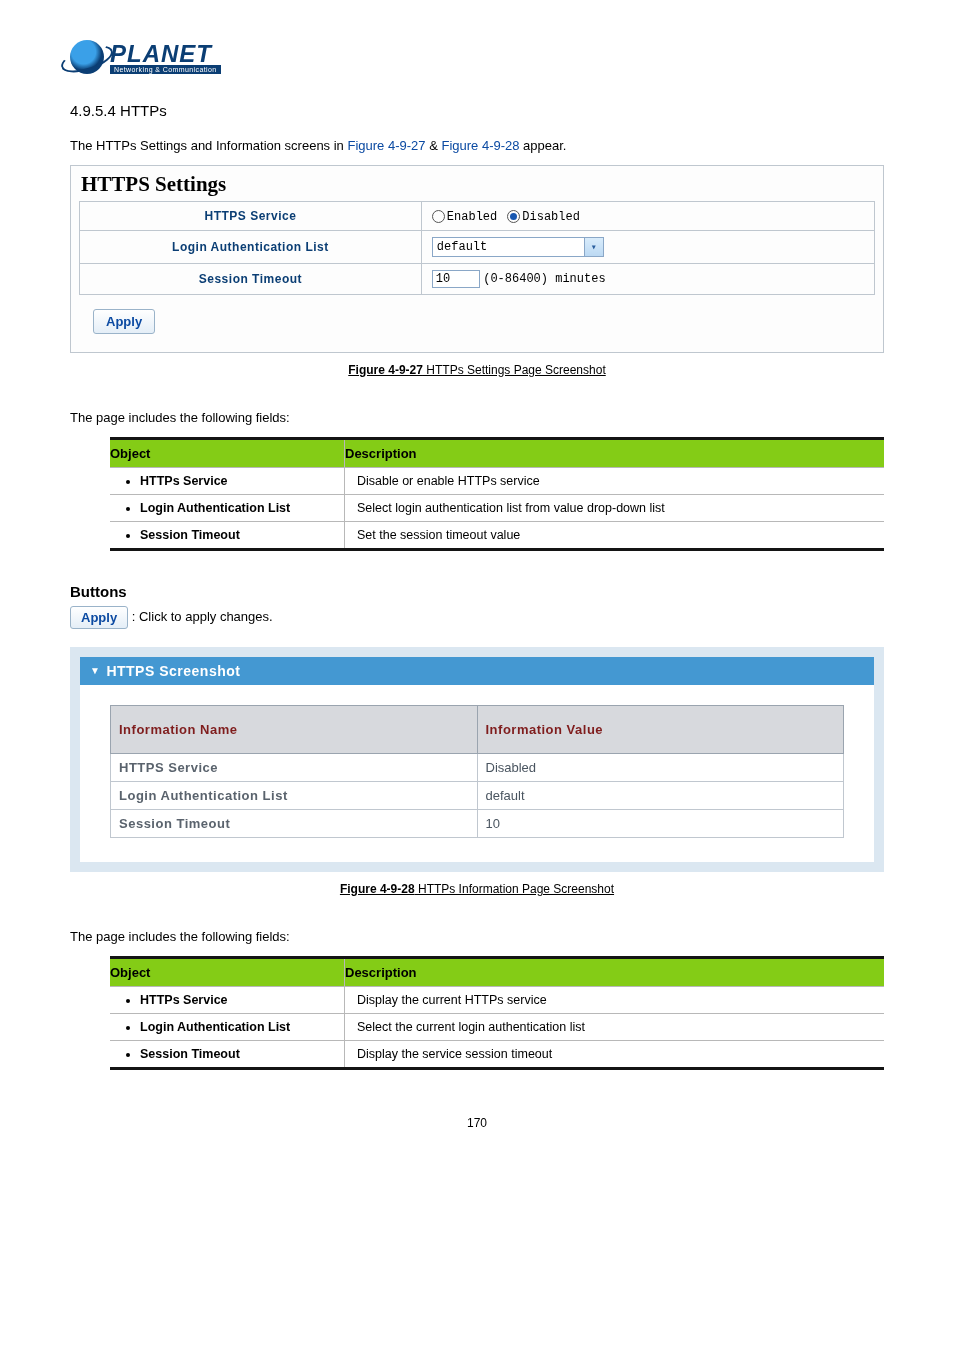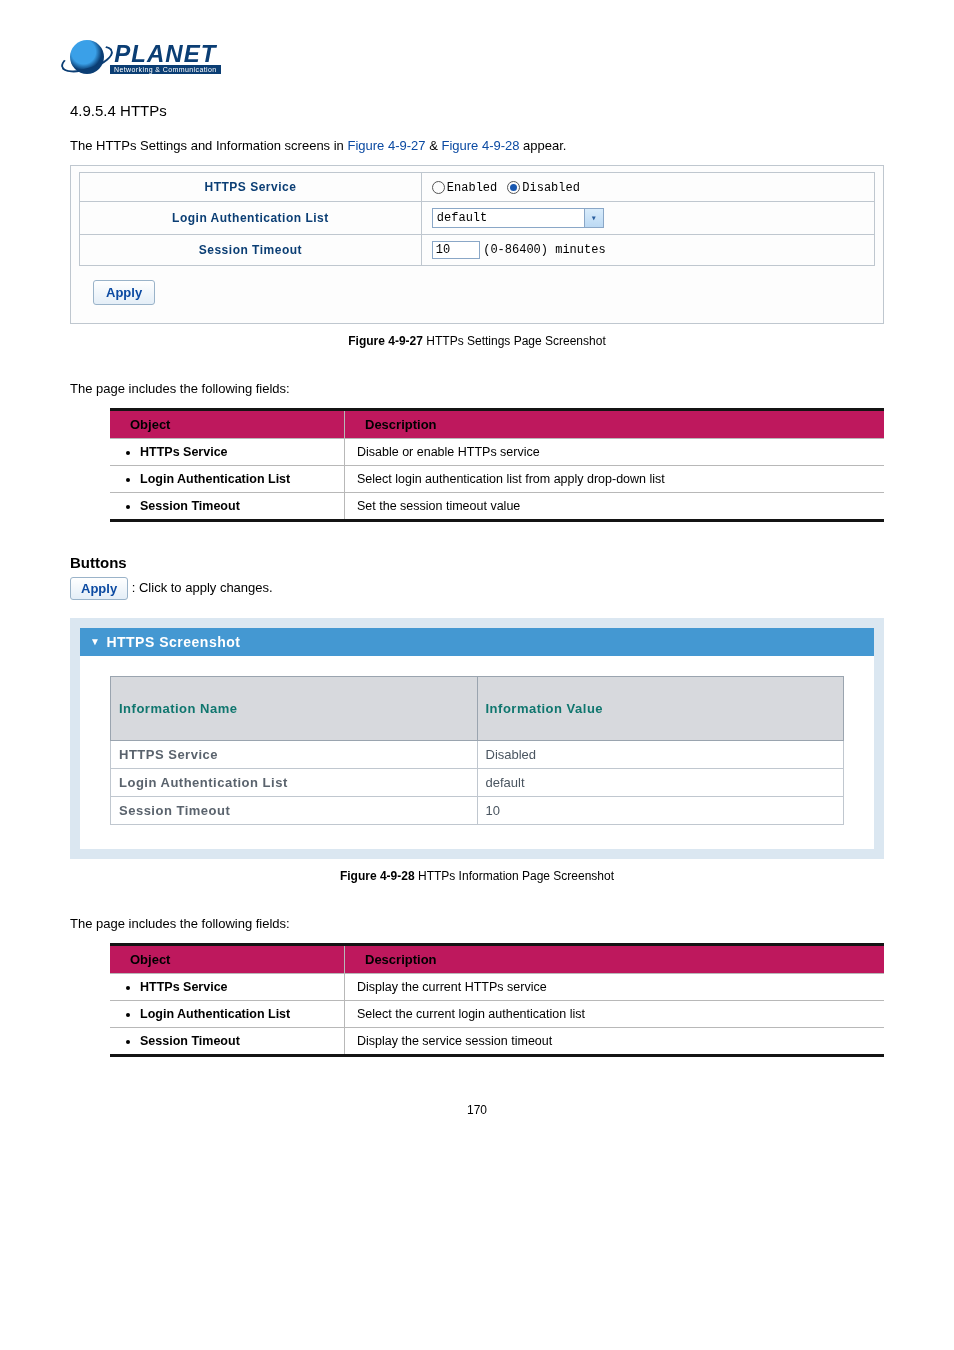--- a/index.html
+++ b/index.html
@@ -27,21 +27,21 @@
   .logo-mark::after {
     content: "";
     position: absolute;
     width: 50px; height: 18px;
     border: 2px solid #0b3e74;
     border-radius: 50%;
     left: -10px; top: 8px;
     transform: rotate(-18deg);
     border-top-color: transparent;
   }
-  .logo-text { display: flex; flex-direction: column; text-align: center; }
+  .logo-text { display: flex; flex-direction: column; }
   .logo-name {
     font-size: 24px;
     font-weight: 900;
     font-style: italic;
     color: #0b3e74;
     letter-spacing: 1px;
     line-height: 0.9;
   }
   .logo-tag {
     font-size: 7px;
@@ -122,33 +122,33 @@
     background: linear-gradient(#ffffff,#e4eef7);
     border:1px solid #9ab3c9;
     border-radius:3px;
     color:#0b4aa2;
     font-weight:bold;
     font-size:13px;
     padding:4px 12px;
     margin: 14px 0 0 14px;
   }
 
-  .fig-caption { text-align:center; font-size:12px; margin:10px 0 32px 0; }
+  .fig-caption { text-align:center; font-size:12px; margin:10px 0 32px 0;text-decoration:underline; }
   .fig-caption b { font-weight:bold; }
 
   
   .fields-wrap { margin: 0 0 0 40px; }
   table.fields {
     width: 100%; border-collapse: collapse;
     border-top: 3px solid #141414;
     border-bottom: 3px solid #141414;
   }
   table.fields th {
-    background:#be185d; text-align:left; font-size:13px;
-    border:1px solid #b8b8b8; padding:6px 20px;
+    background:#84cc16; text-align:left; font-size:13px;
+    border:1px solid #b8b8b8; padding:6px 0;
   }
   table.fields th:first-child { border-left:none; }
   table.fields th:last-child  { border-right:none; }
   table.fields td {
     border:1px solid #b8b8b8; padding:6px 12px; font-size:12.5px;
   }
   table.fields td:first-child { border-left:none; }
   table.fields td:last-child  { border-right:none; }
   table.fields td.obj ul { margin:0; padding-left:18px; }
   table.fields td.obj li { font-weight:bold; }
@@ -184,22 +184,22 @@
     letter-spacing:0.5px;
     display:flex; align-items:center; gap:6px;
   }
   .info-titlebar .tri { font-size:10px; }
   .info-body { padding:20px 30px 24px 30px; }
   table.info {
     width:100%; border-collapse:collapse;
     font-family: Verdana, sans-serif;
   }
   table.info th {
-    background:#d7d9dd; color:#0f766e; font-weight:bold;
-    border:1px solid #9aa4af; padding:24px 8px; text-align:left;
+    background:#d7d9dd; color:#7f1d1d; font-weight:bold;
+    border:1px solid #9aa4af; padding:16px 8px; text-align:left;
     font-size:13px; letter-spacing:0.5px;
   }
   table.info td {
     border:1px solid #c0c7cf; padding:6px 8px; font-size:13px;
     color:#4a5560;
   }
   table.info td.name { font-weight:bold; color:#5a636d; width:50%; letter-spacing:0.5px; }
 
   .page-num { text-align:center; font-size:12px; margin-top:46px; }
 </style>
@@ -222,20 +222,21 @@
 
 <p class="body">
   <span>The HTTPs Settings and Information screens in </span>
   <a href="#" class="fig-link">Figure 4-9-27</a>
   <span> &amp; </span>
   <a href="#" class="fig-link">Figure 4-9-28</a>
   <span> appear.</span>
 </p>
 
 <div class="panel">
+  <div class="panel-title">HTTPS Settings</div>
   <table class="settings">
     <tbody>
         <tr>
       <td class="label">HTTPS Service</td>
       <td>
         <span class="radio">
           <span class="radio-circle"></span><span class="mono">Enabled</span>
         </span>
         &nbsp;
         <span class="radio">
@@ -284,21 +285,21 @@
             </ul>
           </td>
     <td>Disable or enable HTTPs service</td>
   </tr>
   <tr>
     <td class="obj">
             <ul>
               <li>Login Authentication List</li>
             </ul>
           </td>
-    <td>Select login authentication list from apply drop-down list</td>
+    <td>Select login authentication list from value drop-down list</td>
   </tr>
   <tr>
     <td class="obj">
             <ul>
               <li>Session Timeout</li>
             </ul>
           </td>
     <td>Set the session timeout value</td>
   </tr>
 </tbody>

